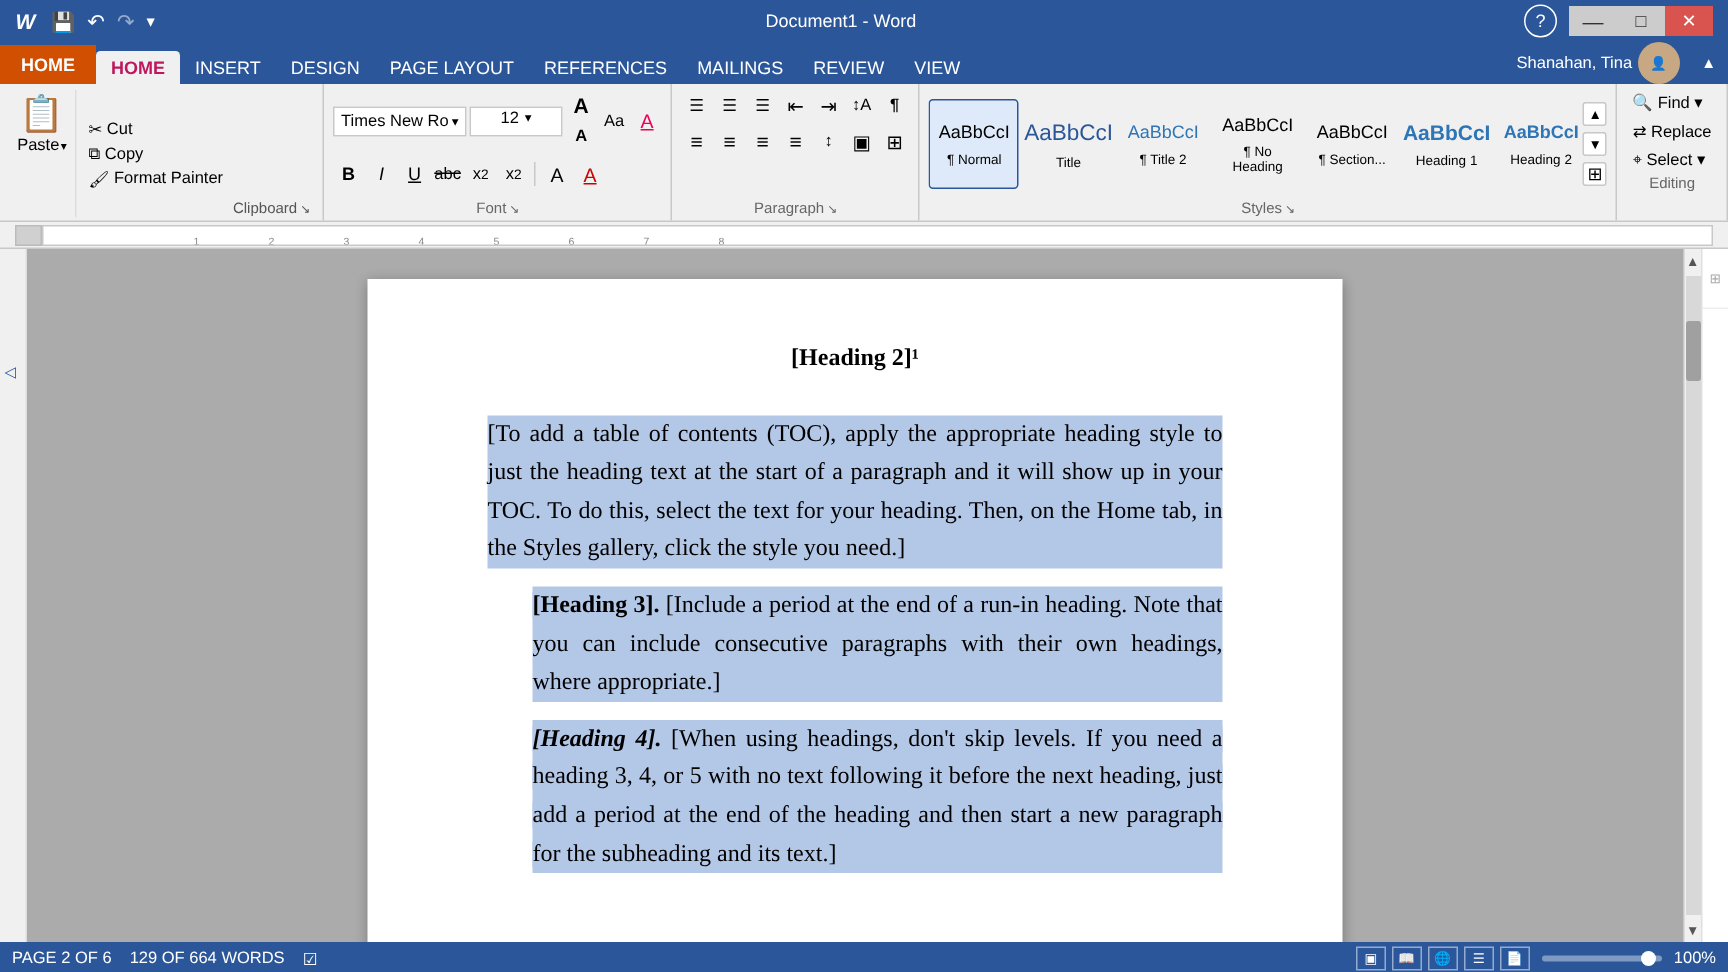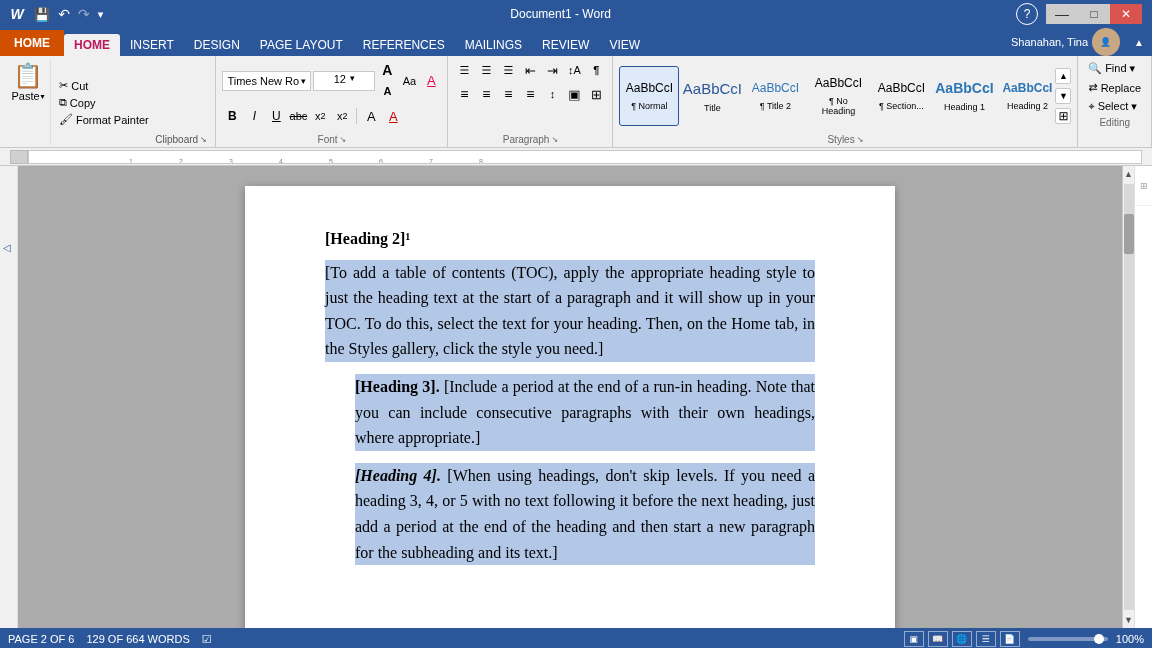--- a/index.html
+++ b/index.html
@@ -648,21 +648,21 @@
 
   <div style="width:18px; background:#f0f0f0; border-right:1px solid #ddd; position:relative;">
 
     <div style="position:absolute; top:76px; left:3px; color:#2b579a; font-size:10px; cursor:pointer;">◁</div>
   </div>
 
   <div id="doc-area">
     <div id="doc-page">
 
 
-      <div style="position:relative; margin-bottom:8px;">
+      <div style="position:relative; margin-bottom:25px;text-align:center;">
         <div class="heading2">[Heading 2]¹</div>
       </div>
 
       <div class="doc-paragraph selection-block">
         <span>[To add a table of contents (TOC), apply the appropriate heading style to just the heading text at the start of a paragraph and it will show up in your TOC.  To do this, select the text for your heading.  Then, on the Home tab, in the Styles gallery, click the style you need.]</span>
       </div>
 
       <div class="doc-paragraph selection-block indent-1">
         <span class="heading3 selection-block">[Heading 3].</span>
         <span>[Include a period at the end of a run-in heading.  Note that you can include consecutive paragraphs with their own headings, where appropriate.]</span>

